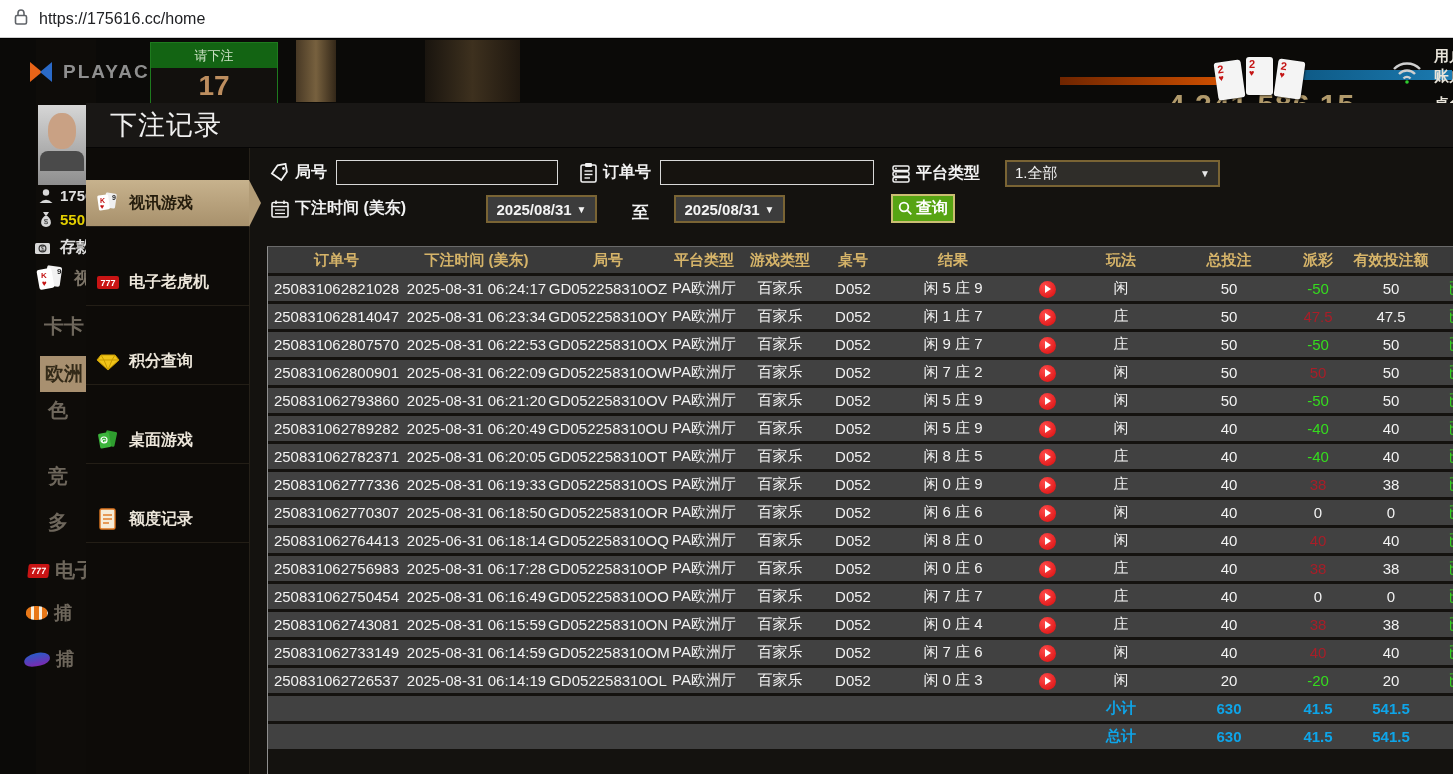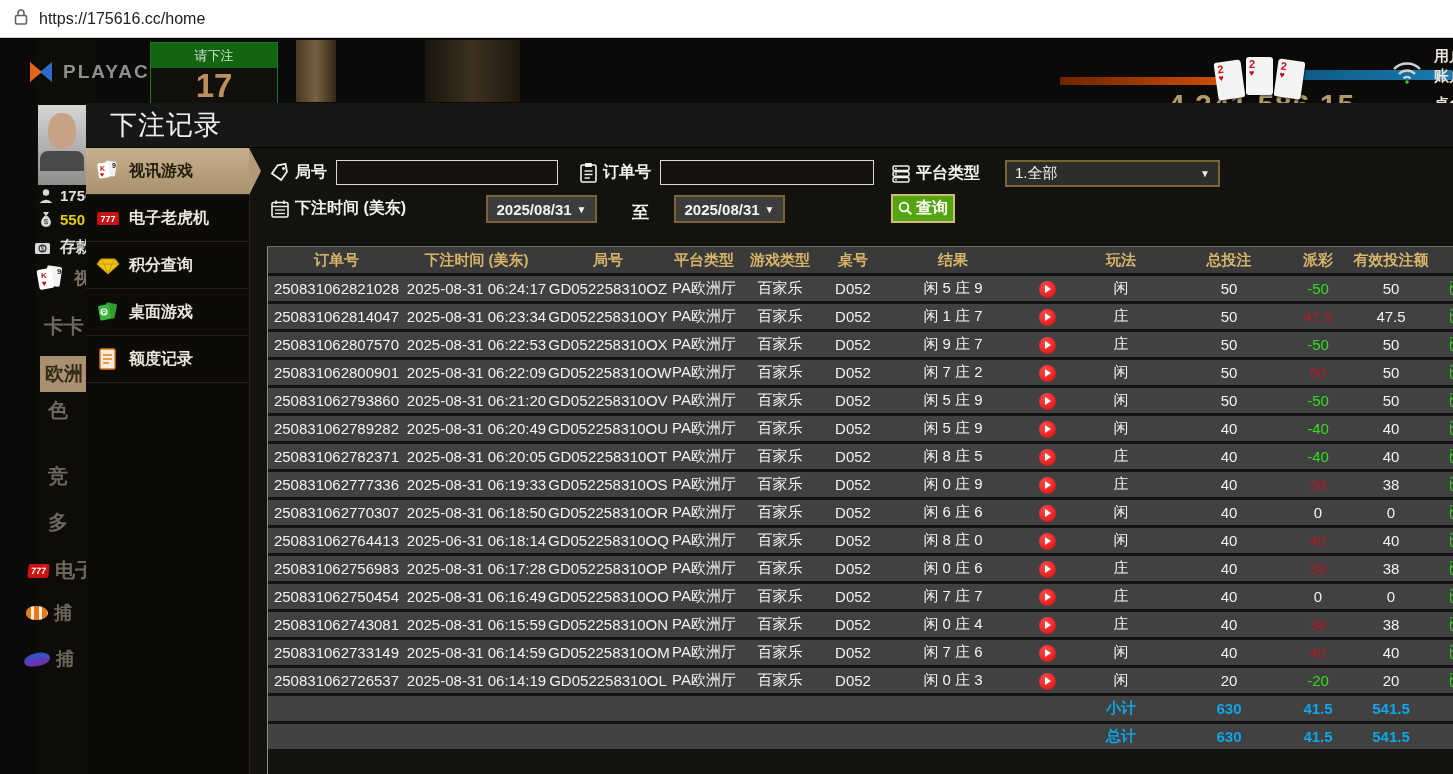--- a/index.html
+++ b/index.html
@@ -15,21 +15,21 @@
 
   
   .game { position:absolute; left:0; top:39px; width:1453px; height:735px; background:#0b0a08; }
   .left-rail { position:absolute; left:36px; top:0; width:60px; height:735px; background:#0e0c09; }
   .logo { position:absolute; left:26px; top:19px; display:flex; align-items:center; gap:7px; }
   .logo-text { font-size:19px; font-weight:bold; color:#8f8f8f; letter-spacing:2px; }
   .bet-timer { position:absolute; left:150px; top:3px; width:128px; height:63px;
     border:1px solid #1e7a1e; }
   .bet-timer .band { height:25px; background:#136413; color:#cfe4c8; font-size:13px;
     display:flex; align-items:center; justify-content:center; }
-  .bet-timer .num { height:36px; background:#12100d; color:#bd8e5f; font-size:33px; font-weight:bold;
+  .bet-timer .num { height:36px; background:#12100d; color:#bd8e5f; font-size:28px; font-weight:bold;
     display:flex; align-items:center; justify-content:center; }
   .wood1 { position:absolute; left:296px; top:1px; width:40px; height:62px;
     background:linear-gradient(90deg,#53412a,#8a7048,#3a2c1b); opacity:.85; }
   .wood2 { position:absolute; left:425px; top:1px; width:95px; height:62px;
     background:linear-gradient(90deg,#1d1710,#4a3a24,#241b11); opacity:.8; }
   .big-balance { position:absolute; left:1168px; top:49px; font-size:30px; font-weight:bold;
     color:#b19a6b; letter-spacing:1px; z-index:1; }
   .meter-o { position:absolute; left:1060px; top:38px; width:158px; height:8px;
     background:linear-gradient(90deg,#6f2500,#cc4e00); }
   .meter-b { position:absolute; left:1300px; top:31px; width:152px; height:10px;
@@ -63,21 +63,21 @@
 
   
   .modal { position:absolute; left:86px; top:103px; width:1367px; height:671px;
     background:#14120f; z-index:10; display:flex; flex-direction:column; }
   .modal-title { height:45px; background:#191715; border-bottom:1px solid #060505;
     display:flex; align-items:center; padding-left:24px; font-size:27px; color:#f0f0f0; letter-spacing:1px; flex:0 0 45px; }
   .modal-body { flex:1; display:flex; min-height:0; }
 
   .msidebar { width:164px; background:#0d0b08; border-right:1px solid #262119; flex:0 0 164px; }
   .mitem { height:47px; border-bottom:1px solid #231e16; display:flex; align-items:center;
-    gap:9px; padding-left:10px; color:#ece6da; font-size:16px; font-weight:bold; position:relative; cursor:pointer; }
+    gap:9px; padding-left:10px; color:#ece6da; font-size:16px; font-weight:bold; position:relative; cursor:pointer;margin-top:32px; }
   .mitem.active { background:linear-gradient(#c7b28d,#a8916c); color:#241c0c; }
   .mitem.active::after { content:""; position:absolute; right:-12px; top:0;
     border-top:23px solid transparent; border-bottom:24px solid transparent; border-left:12px solid #b29c77; }
   .micon { width:24px; height:24px; flex:0 0 24px; display:flex; align-items:center; justify-content:center; }
 
   .mcontent { flex:1; position:relative; min-width:0; }
   .flt { position:absolute; display:flex; align-items:center; gap:5px; }
   .flt-label { color:#f2f2f2; font-size:16px; font-weight:bold; white-space:nowrap; }
   .txt-input { background:#16130f; border:1px solid #d8d8d8; height:25px; color:#fff;
     font-size:14px; padding:0 6px; }

